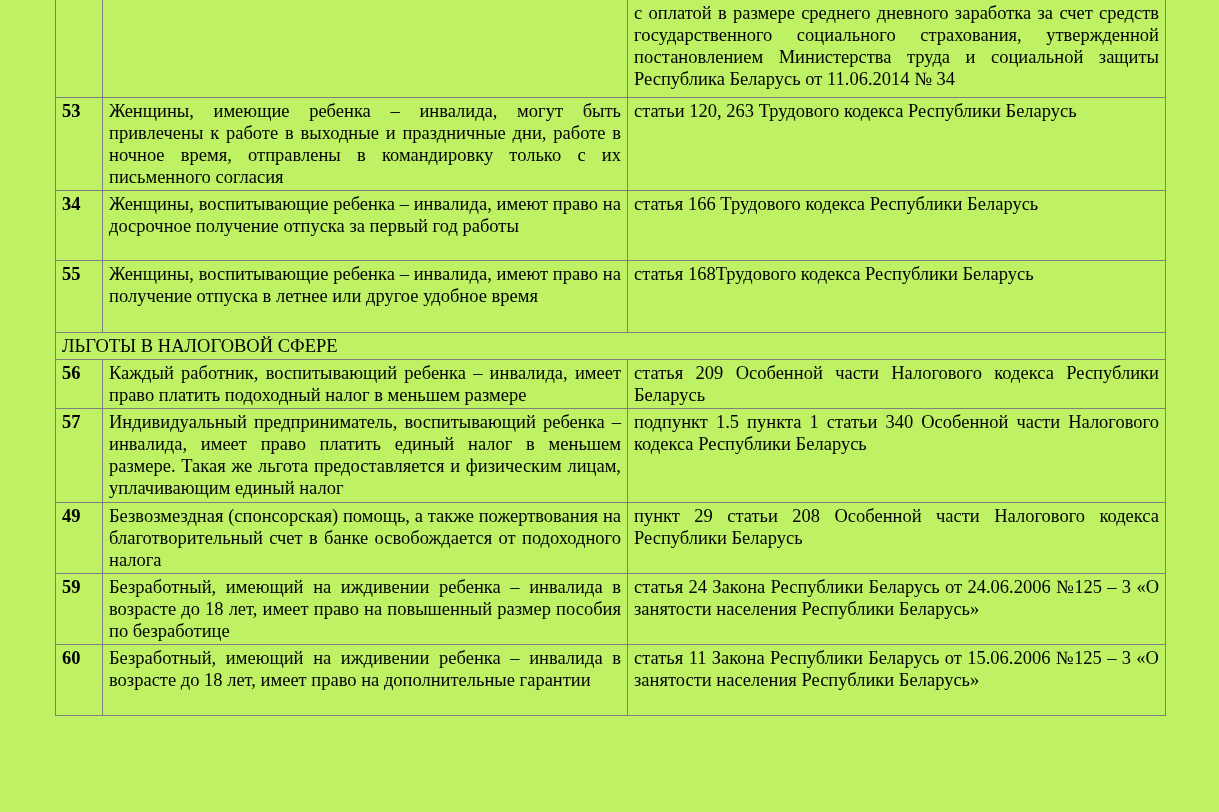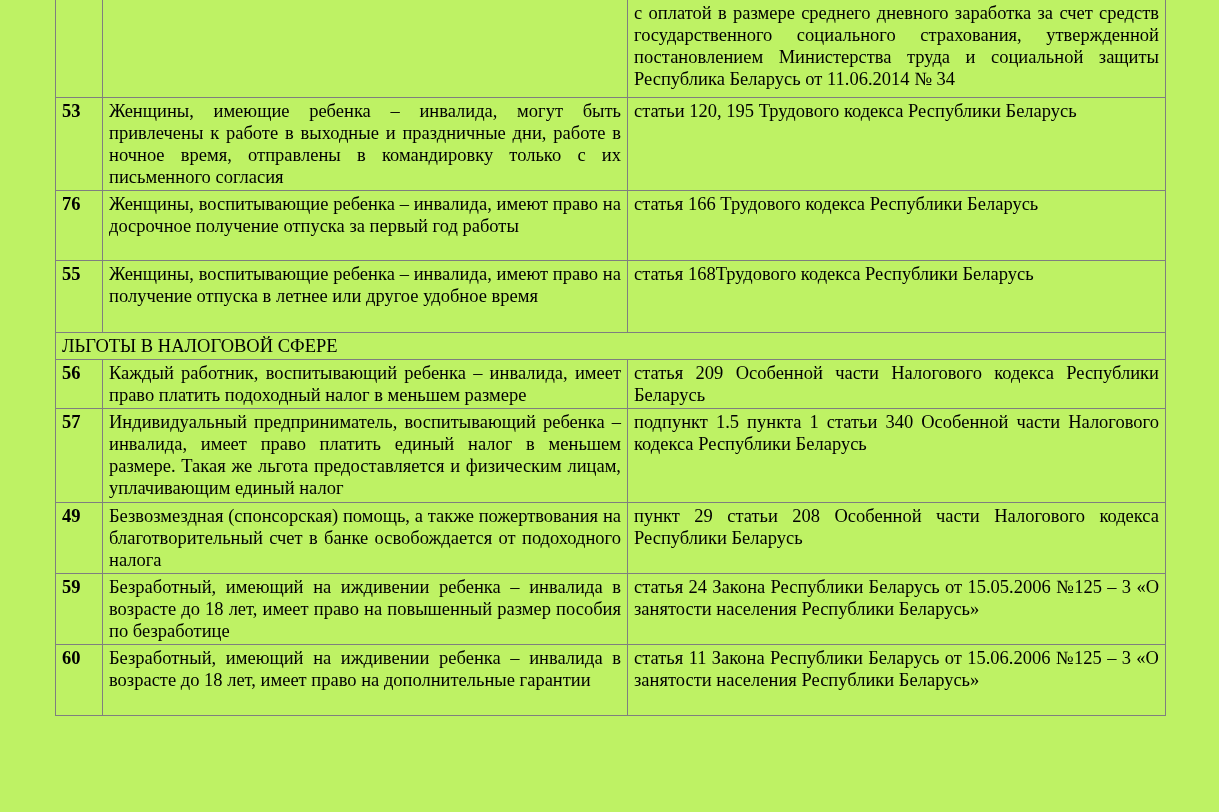--- a/index.html
+++ b/index.html
@@ -62,24 +62,24 @@
     </colgroup>
     <tbody>
       <tr class="row-continuation" style="height:97px">
         <td class="num-cell"></td>
         <td class="text-cell"></td>
         <td class="text-cell">с оплатой в размере среднего дневного заработка за счет средств государственного социального страхования, утвержденной постановлением Министерства труда и социальной защиты Республика Беларусь от 11.06.2014 № 34</td>
       </tr>
       <tr style="height:93px">
         <td class="num-cell">53</td>
         <td class="text-cell">Женщины, имеющие ребенка – инвалида, могут быть привлечены к работе в выходные и праздничные дни, работе в ночное время, отправлены в командировку только с их письменного согласия</td>
-        <td class="text-cell">статьи 120, 195 Трудового кодекса Республики Беларусь</td>
+        <td class="text-cell">статьи 120, 263 Трудового кодекса Республики Беларусь</td>
       </tr>
       <tr style="height:70px">
-        <td class="num-cell">76</td>
+        <td class="num-cell">34</td>
         <td class="text-cell">Женщины, воспитывающие ребенка – инвалида, имеют право на досрочное получение отпуска за первый год работы</td>
         <td class="text-cell">статья 166 Трудового кодекса Республики Беларусь</td>
       </tr>
       <tr style="height:72px">
         <td class="num-cell">55</td>
         <td class="text-cell">Женщины, воспитывающие ребенка – инвалида, имеют право на получение отпуска в летнее или другое удобное время</td>
         <td class="text-cell">статья 168Трудового кодекса Республики Беларусь</td>
       </tr>
       <tr style="height:24px">
         <td class="section-cell" colspan="3">ЛЬГОТЫ В НАЛОГОВОЙ СФЕРЕ</td>
@@ -95,21 +95,21 @@
         <td class="text-cell">подпункт 1.5 пункта 1 статьи 340 Особенной части Налогового кодекса Республики Беларусь</td>
       </tr>
       <tr style="height:70px">
         <td class="num-cell">49</td>
         <td class="text-cell">Безвозмездная (спонсорская) помощь, а также пожертвования на благотворительный счет в банке освобождается от подоходного налога</td>
         <td class="text-cell">пункт 29 статьи 208 Особенной части Налогового кодекса Республики Беларусь</td>
       </tr>
       <tr style="height:71px">
         <td class="num-cell">59</td>
         <td class="text-cell">Безработный, имеющий на иждивении ребенка – инвалида в возрасте до 18 лет, имеет право на повышенный размер пособия по безработице</td>
-        <td class="text-cell">статья 24 Закона Республики Беларусь от 15.05.2006 №125 – 3 «О занятости населения Республики Беларусь»</td>
+        <td class="text-cell">статья 24 Закона Республики Беларусь от 24.06.2006 №125 – 3 «О занятости населения Республики Беларусь»</td>
       </tr>
       <tr style="height:71px">
         <td class="num-cell">60</td>
         <td class="text-cell">Безработный, имеющий на иждивении ребенка – инвалида в возрасте до 18 лет, имеет право на дополнительные гарантии</td>
         <td class="text-cell">статья 11 Закона Республики Беларусь от 15.06.2006 №125 – 3 «О занятости населения Республики Беларусь»</td>
       </tr>
     </tbody>
   </table>
 </div>
 

